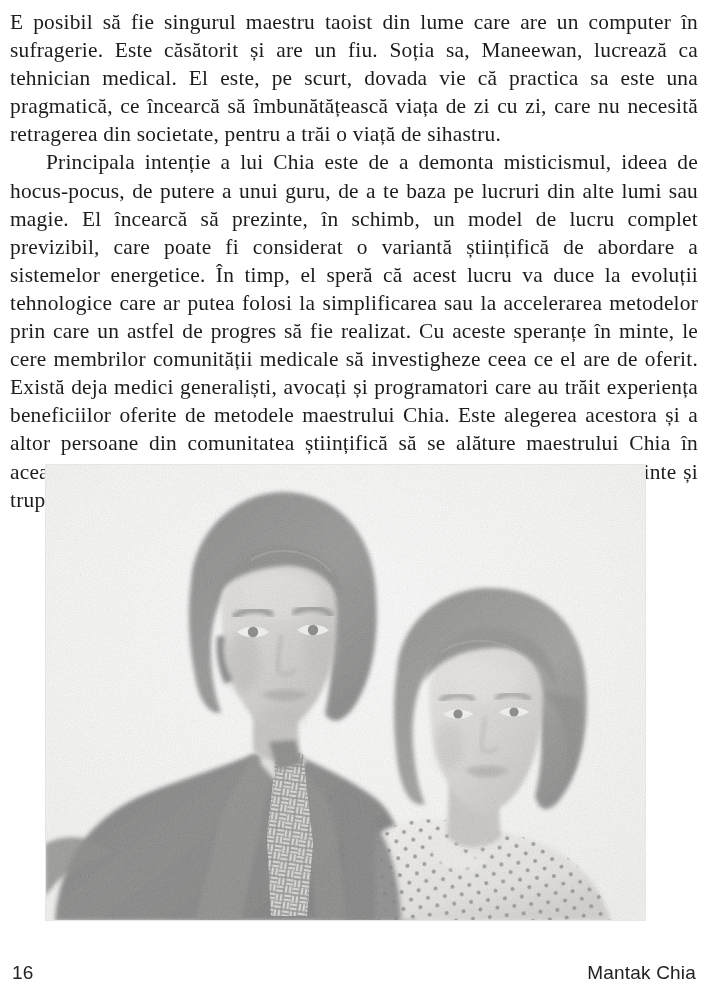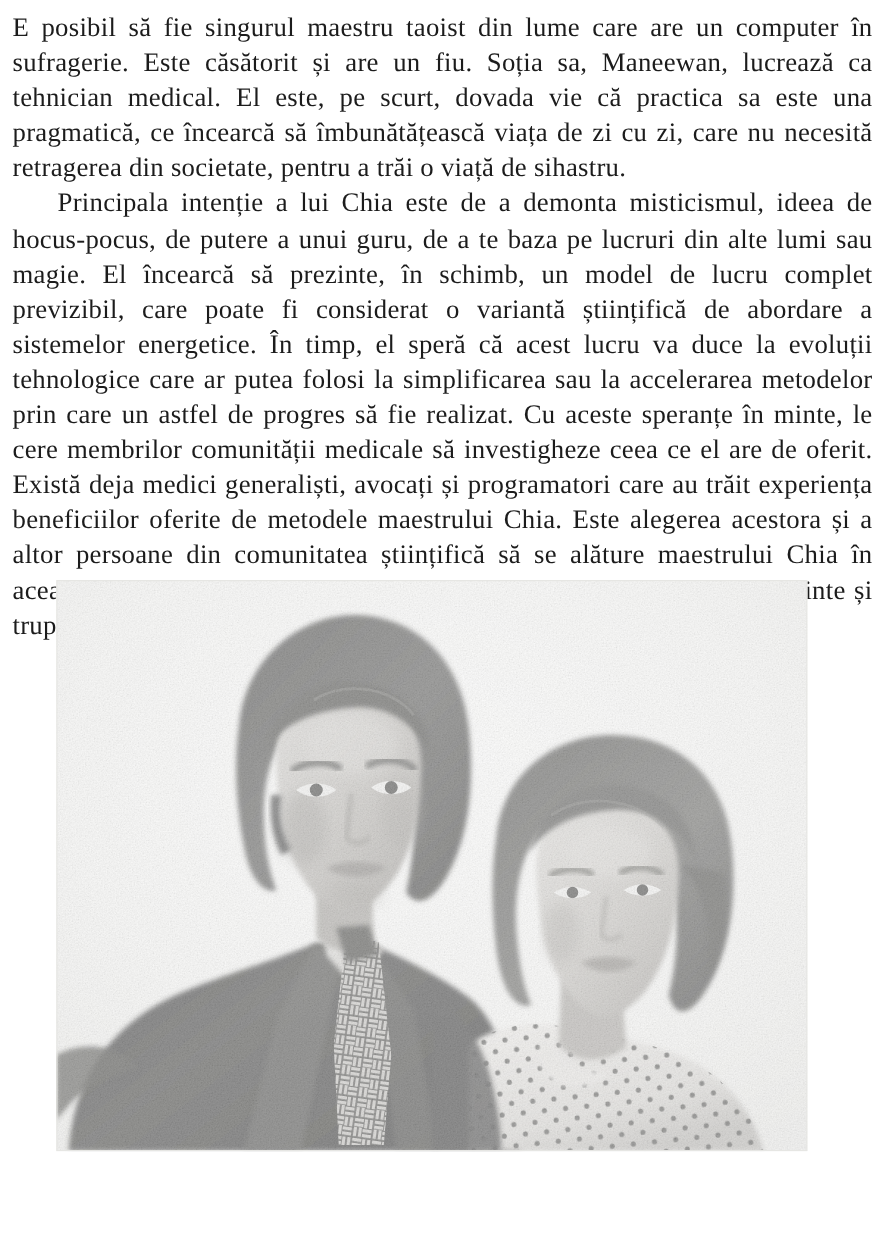--- a/index.html
+++ b/index.html
@@ -313,14 +313,18 @@
         <path d="M0,380 C22,368 50,372 66,390 C48,396 26,404 12,418 L0,432 Z" fill="#2e2e2c" opacity="0.85" filter="url(#soft)"></path>
 
         <rect x="0" y="0" width="601" height="457" filter="url(#grain)" fill="#ffffff" opacity="0.5"></rect>
         <rect x="0" y="0" width="601" height="457" filter="url(#grainLight)" fill="#888888" opacity="0.30"></rect>
 
         <rect x="0" y="0" width="601" height="457" fill="none" stroke="#e6e6e3" stroke-width="2"></rect>
       </g>
     </svg>
   </div>
 
+  <div class="footer">
+    <span class="folio">16</span>
+    <span class="running-head">Mantak Chia</span>
+  </div>
 
 </div>
 
 </body></html>

